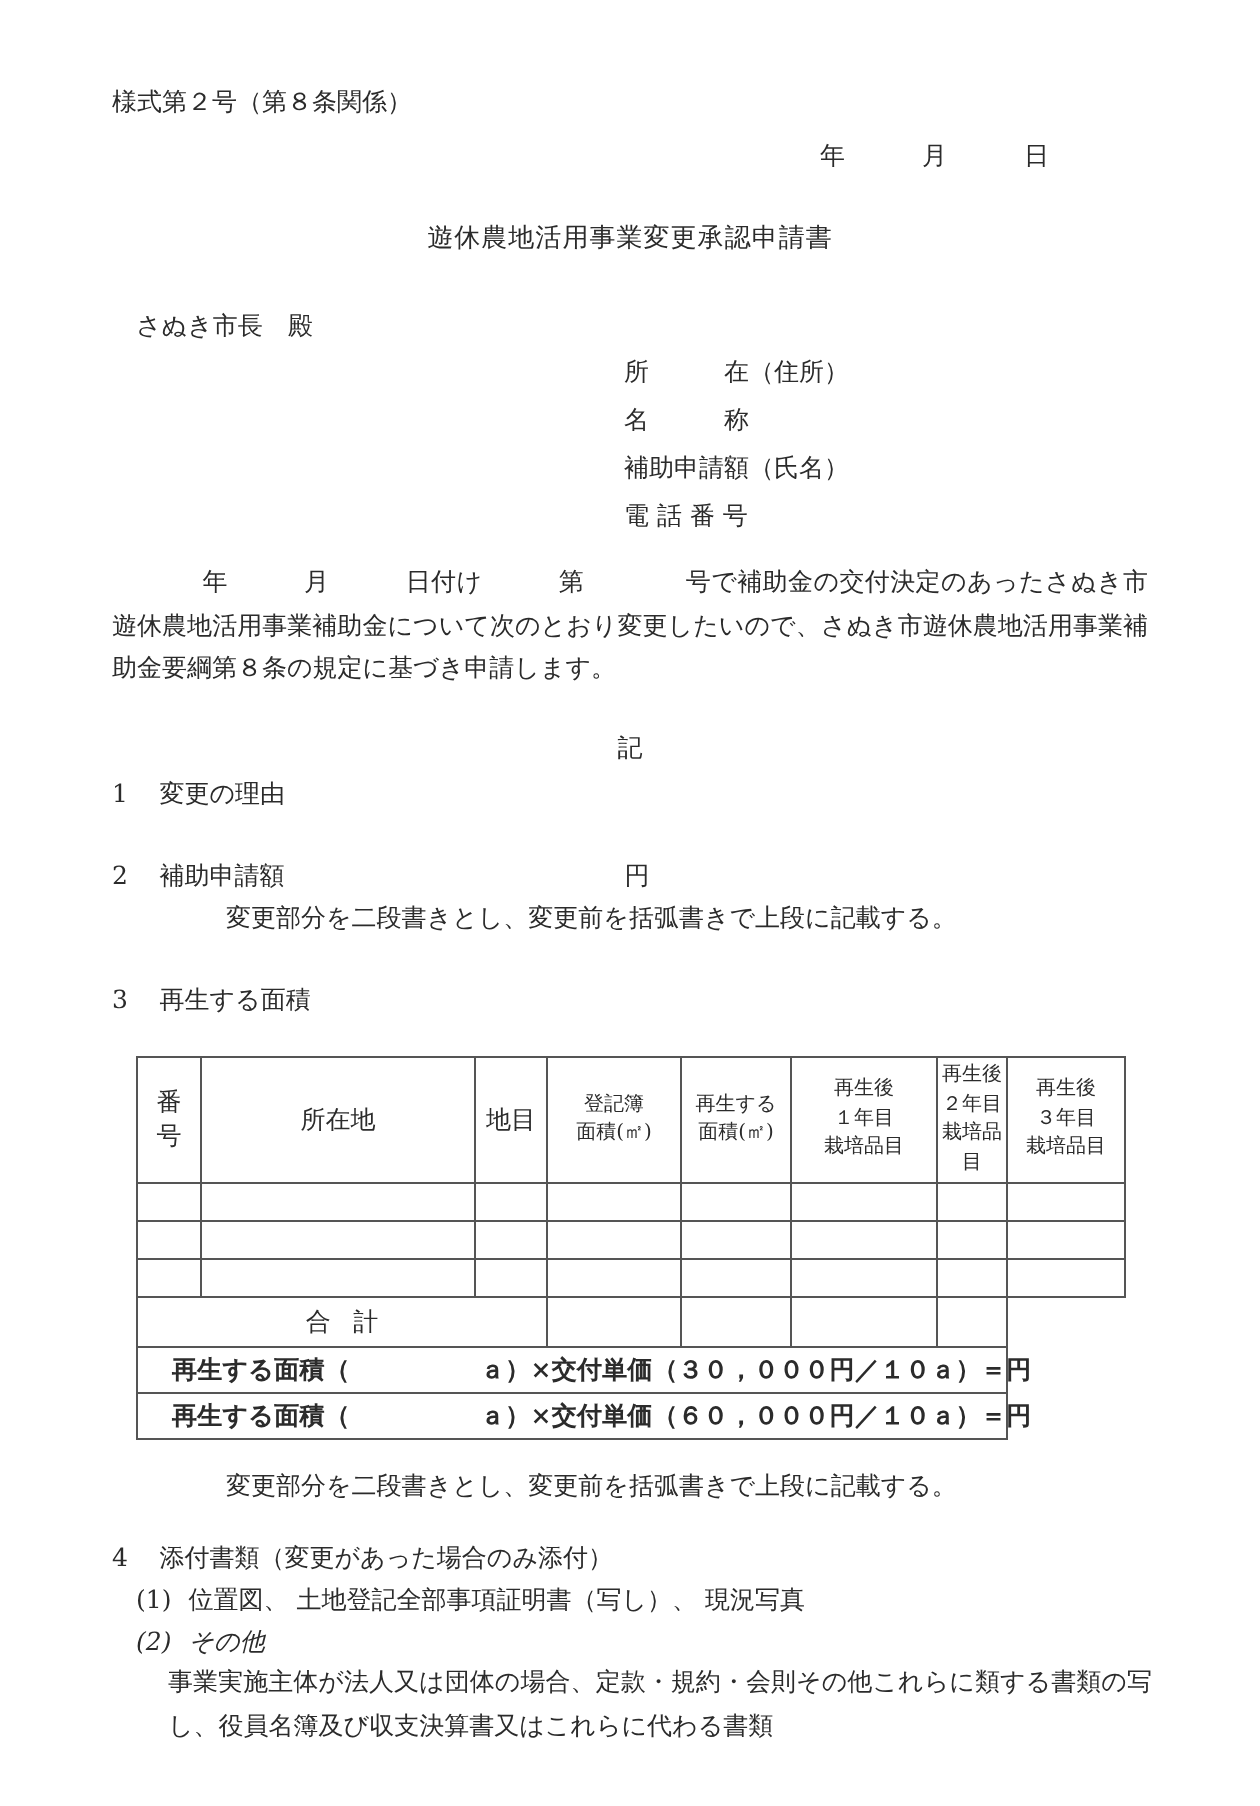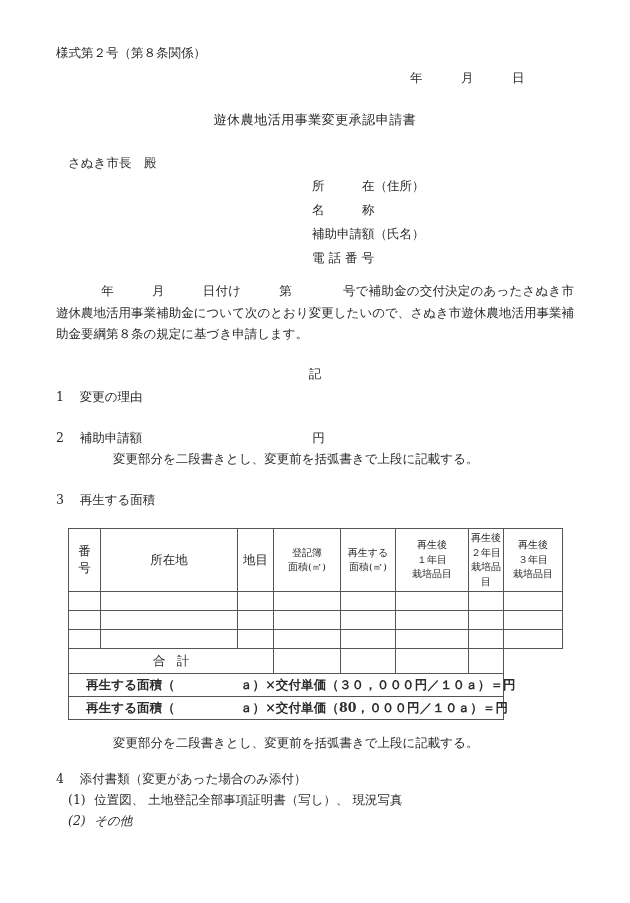--- a/index.html
+++ b/index.html
@@ -25,20 +25,21 @@
     padding: 0;
   }
 
   
   .form-no {
     position: absolute;
     left: 56px;
     top: 43px;
     font-size: 12.5px;
     white-space: nowrap;
+    font-family: Liberation Mono, monospace;
   }
   .date-line {
     position: absolute;
     left: 410px;
     top: 68px;
     font-size: 12.5px;
     letter-spacing: 0.02em;
     white-space: nowrap;
   }
   .doc-title {
@@ -322,21 +323,21 @@
           <span class="calc-inner">
             <span class="calc-text"><span>再生する面積（</span><span class="calc-gap"></span><span>ａ）×交付単価（３０，０００円／１０ａ）＝</span></span>
             <span class="calc-blank"></span>
             <span class="calc-unit">円</span>
           </span>
         </td>
       </tr>
       <tr>
         <td class="calc" colspan="8">
           <span class="calc-inner">
-            <span class="calc-text"><span>再生する面積（</span><span class="calc-gap"></span><span>ａ）×交付単価（80，０００円／１０ａ）＝</span></span>
+            <span class="calc-text"><span>再生する面積（</span><span class="calc-gap"></span><span>ａ）×交付単価（６０，０００円／１０ａ）＝</span></span>
             <span class="calc-blank"></span>
             <span class="calc-unit">円</span>
           </span>
         </td>
       </tr>
     </tbody>
   </table>
 
   <div class="note note-3">変更部分を二段書きとし、変更前を括弧書きで上段に記載する。</div>
 
@@ -344,14 +345,15 @@
     <span class="num">4</span><span>添付書類（変更があった場合のみ添付）</span>
   </div>
 
   <div class="attach attach-1">
     <span class="paren">(1)</span><span>位置図、 土地登記全部事項証明書（写し）、 現況写真</span>
   </div>
   <div class="attach attach-2">
     <span class="paren">(2)</span><span>その他</span>
   </div>
 
+  <div class="tail-par">事業実施主体が法人又は団体の場合、定款・規約・会則その他これらに類する書類の写し、役員名簿及び収支決算書又はこれらに代わる書類</div>
 
 </div>
 
 </body></html>

